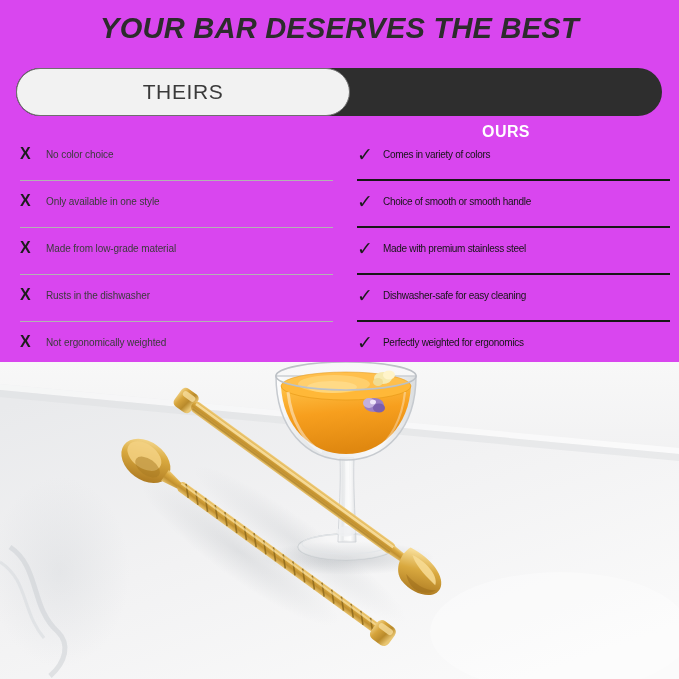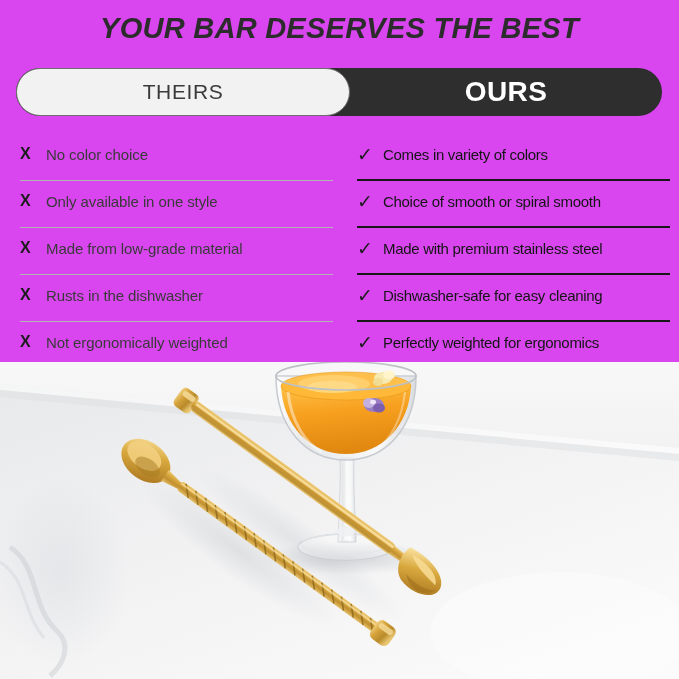--- a/index.html
+++ b/index.html
@@ -38,21 +38,21 @@
   .pill-label{
     position:absolute;top:0;height:48px;line-height:48px;
     text-align:center;
   }
   .label-theirs{
     left:0;width:334px;
     font-size:21px;font-weight:400;color:#3a3a3a;letter-spacing:0.6px;
   }
   .label-ours{
     left:334px;width:312px;
-    font-size:28px;font-weight:bold;color:#ffffff;letter-spacing:0.4px;
+    font-size:16px;font-weight:bold;color:#ffffff;letter-spacing:0.4px;margin-top:40px;
   }
 
   
   .cols{position:absolute;left:0;top:134px;width:679px;height:228px;}
   .col{position:absolute;top:0;width:317px;}
   .col-left{left:16px;}
   .col-right{left:353px;}
 
   .row{position:relative;height:47px;}
   .row-inner{
@@ -62,21 +62,21 @@
   .mark{
     width:26px;flex:0 0 26px;
     font-size:17px;
     line-height:1;
     color:#1c1c1c;
     text-align:left;
   }
   .mark-x{font-weight:bold;font-size:16px;padding-left:4px;}
   .mark-check{font-weight:400;font-size:19px;padding-left:4px;}
   .row-text{
-    font-size:15px;
+    font-size:10px;
     color:#3a3a3a;
     white-space:nowrap;
     letter-spacing:-0.1px;
   }
   .col-right .row-text{
     font-weight:normal;
     color:#151515;
     letter-spacing:-0.3px;
   }
   .divider{
@@ -154,21 +154,21 @@
       <div class="row">
         <div class="row-inner">
           <span class="mark mark-check">✓</span>
           <span class="row-text">Comes in variety of colors</span>
         </div>
         <div class="divider"></div>
       </div>
       <div class="row">
         <div class="row-inner">
           <span class="mark mark-check">✓</span>
-          <span class="row-text">Choice of smooth or spiral smooth</span>
+          <span class="row-text">Choice of smooth or smooth handle</span>
         </div>
         <div class="divider"></div>
       </div>
       <div class="row">
         <div class="row-inner">
           <span class="mark mark-check">✓</span>
           <span class="row-text">Made with premium stainless steel</span>
         </div>
         <div class="divider"></div>
       </div>

